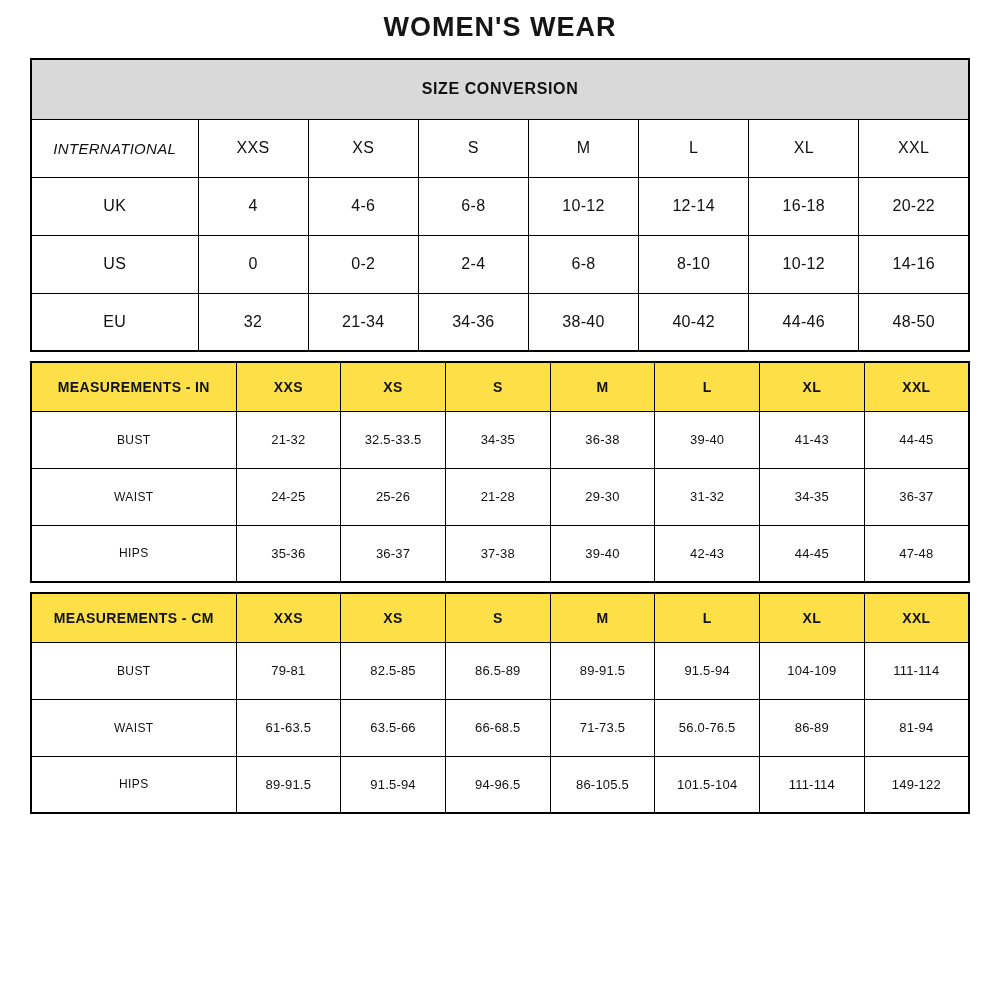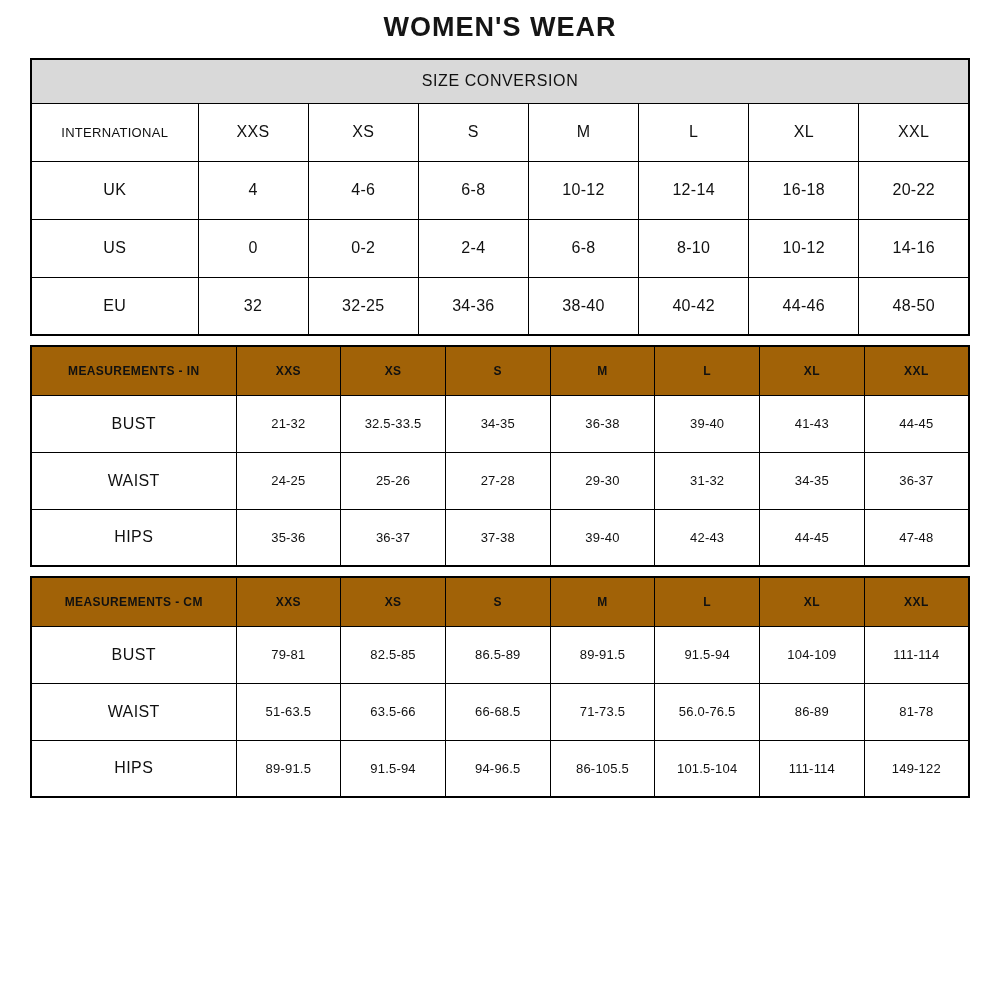--- a/index.html
+++ b/index.html
@@ -36,51 +36,51 @@
   .tbl th, .tbl td {
     border: 1.5px solid #000;
     text-align: center;
     vertical-align: middle;
     overflow: hidden;
     white-space: nowrap;
   }
   
   .conv col.c0 { width: 167px; }
   .conv .caption-row th {
-    height: 44px;
+    height: 60px;
     background: #d9d9d9;
     font-size: 16px;
-    font-weight: normal;
+    font-weight: bold;
     letter-spacing: 0.6px;
   }
   .conv .intl-row th,
   .conv tbody td {
     height: 58px;
     font-size: 16px;
     font-weight: normal;
     letter-spacing: 0.3px;
   }
-  .conv .intl-row th.label-col { font-size: 13px; }
+  .conv .intl-row th.label-col { font-size: 15px; font-style: italic; }
   
   .meas col.c0 { width: 205px; }
   .meas .header-row th {
     height: 49px;
-    background: #a16207;
-    font-size: 12px;
+    background: #fde047;
+    font-size: 14px;
     font-weight: bold;
     letter-spacing: 0.4px;
   }
   .meas tbody td {
     height: 57px;
     font-size: 13px;
     font-weight: normal;
     letter-spacing: 0.2px;
   }
   .meas tbody td.label-col {
-    font-size: 16px;
+    font-size: 12px;
     letter-spacing: 0.4px;
   }
 </style>
 </head>
 <body>
 
 <div class="page">
 
   <h1 class="page-title">WOMEN'S WEAR</h1>
 
@@ -127,21 +127,21 @@
           <td>0-2</td>
           <td>2-4</td>
           <td>6-8</td>
           <td>8-10</td>
           <td>10-12</td>
           <td>14-16</td>
         </tr>
         <tr>
           <td class="label-col">EU</td>
           <td>32</td>
-          <td>32-25</td>
+          <td>21-34</td>
           <td>34-36</td>
           <td>38-40</td>
           <td>40-42</td>
           <td>44-46</td>
           <td>48-50</td>
         </tr>
       </tbody>
   </table>
 
   <table class="tbl meas">
@@ -175,21 +175,21 @@
           <td>34-35</td>
           <td>36-38</td>
           <td>39-40</td>
           <td>41-43</td>
           <td>44-45</td>
         </tr>
         <tr>
           <td class="label-col">WAIST</td>
           <td>24-25</td>
           <td>25-26</td>
-          <td>27-28</td>
+          <td>21-28</td>
           <td>29-30</td>
           <td>31-32</td>
           <td>34-35</td>
           <td>36-37</td>
         </tr>
         <tr>
           <td class="label-col">HIPS</td>
           <td>35-36</td>
           <td>36-37</td>
           <td>37-38</td>
@@ -230,27 +230,27 @@
           <td>79-81</td>
           <td>82.5-85</td>
           <td>86.5-89</td>
           <td>89-91.5</td>
           <td>91.5-94</td>
           <td>104-109</td>
           <td>111-114</td>
         </tr>
         <tr>
           <td class="label-col">WAIST</td>
-          <td>51-63.5</td>
+          <td>61-63.5</td>
           <td>63.5-66</td>
           <td>66-68.5</td>
           <td>71-73.5</td>
           <td>56.0-76.5</td>
           <td>86-89</td>
-          <td>81-78</td>
+          <td>81-94</td>
         </tr>
         <tr>
           <td class="label-col">HIPS</td>
           <td>89-91.5</td>
           <td>91.5-94</td>
           <td>94-96.5</td>
           <td>86-105.5</td>
           <td>101.5-104</td>
           <td>111-114</td>
           <td>149-122</td>

